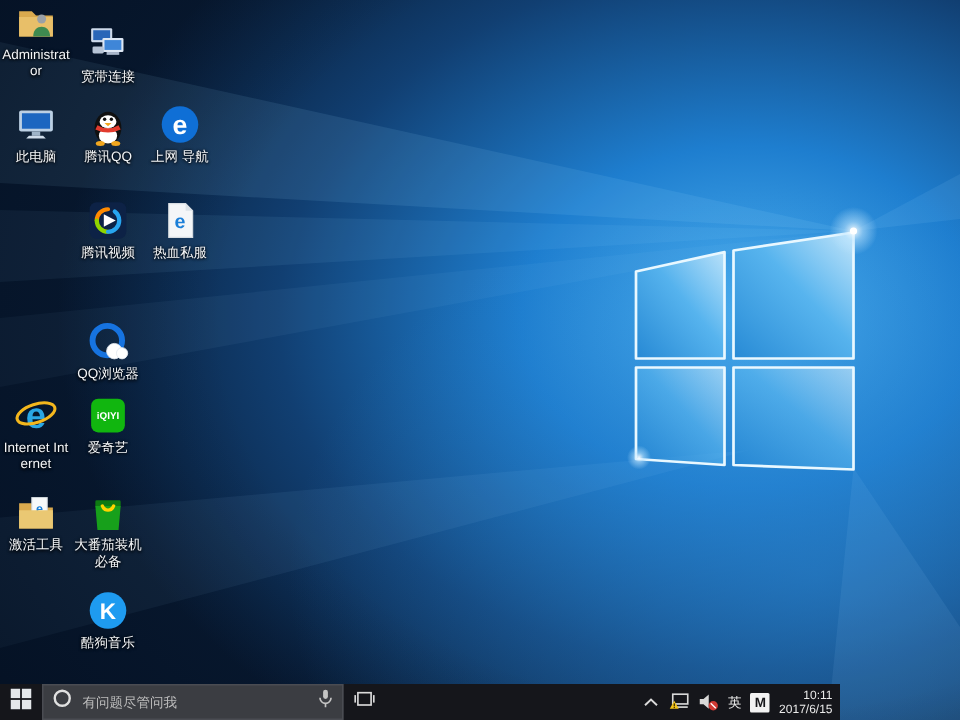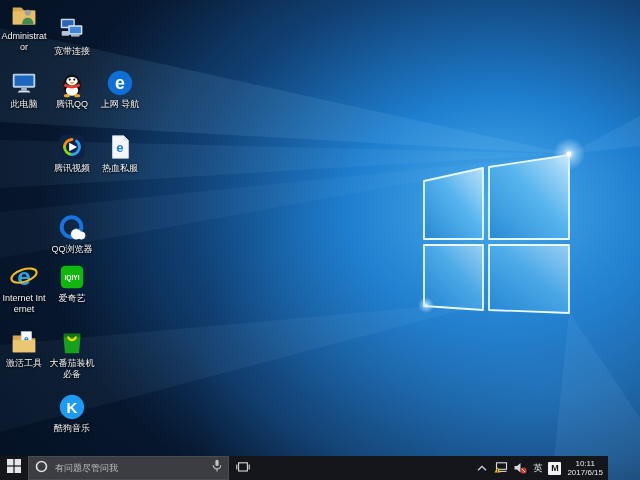--- a/index.html
+++ b/index.html
@@ -9,35 +9,35 @@
 
   
   .cell{position:absolute;width:48px;text-align:center;z-index:2;cursor:default;}
   .glyph{width:30px;height:30px;margin:0 auto;}
   .glyph svg{display:block;}
   .lbl{margin-top:1px;font-size:9px;line-height:10.5px;color:#f4f6f8;
        text-shadow:0 1px 2px rgba(0,0,0,.9),0 0 2px rgba(0,0,0,.8);
        word-break:break-all;}
 
   
-  .taskbar{position:absolute;left:0;bottom:0;width:608px;height:24px;
+  .taskbar{position:absolute;left:0;bottom:0;width:560px;height:24px;
            background:#15161b;display:flex;align-items:center;z-index:10;}
   .start{width:28px;height:24px;display:flex;align-items:center;justify-content:center;}
   .searchbox{width:201px;height:24px;background:#3b3d42;border:1px solid #4a4c52;
              box-sizing:border-box;display:flex;align-items:center;gap:5px;padding:0 6px;}
   .searchbox input{flex:1;min-width:0;background:transparent;border:none;outline:none;
                    color:#cfcfcf;font-size:9px;font-family:"Liberation Sans",sans-serif;}
   .searchbox input::placeholder{color:#bdbdbd;opacity:1;}
   .taskview{width:27px;height:24px;display:flex;align-items:center;justify-content:center;}
   .tray{margin-left:auto;display:flex;align-items:center;gap:6px;padding-right:5px;height:24px;}
   .trayicon{display:flex;align-items:center;justify-content:center;height:24px;}
   .langtxt{font-size:9px;color:#eaeaea;}
   .imebox{width:13px;height:13px;background:#f2f2f2;color:#16161a;font-size:9px;font-weight:bold;
           display:flex;align-items:center;justify-content:center;border-radius:1px;}
-  .clock{font-size:8px;line-height:9.5px;color:#eaeaea;text-align:center;}
+  .clock{font-size:8px;line-height:9.5px;color:#eaeaea;text-align:right;}
 </style>
 </head>
 <body>
 
 <div class="screen">
 
   <div class="wallpaper">
     <svg width="640" height="480" viewBox="0 0 640 480">
       <defs>
         <radialGradient id="g1" cx="0.78" cy="0.44" r="0.72">

